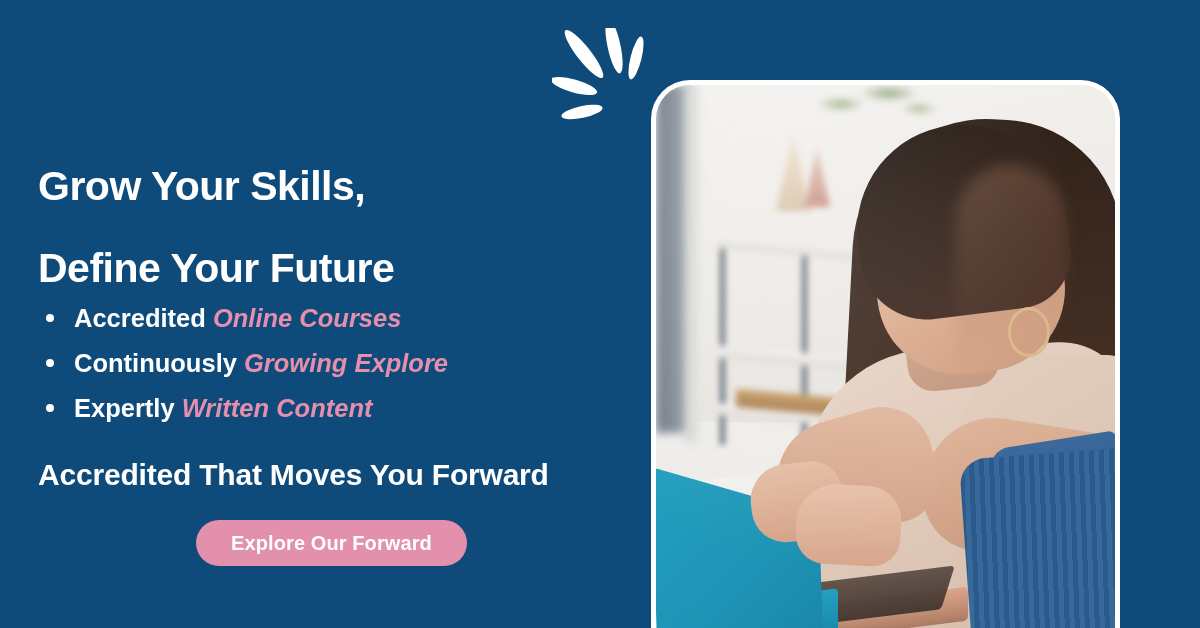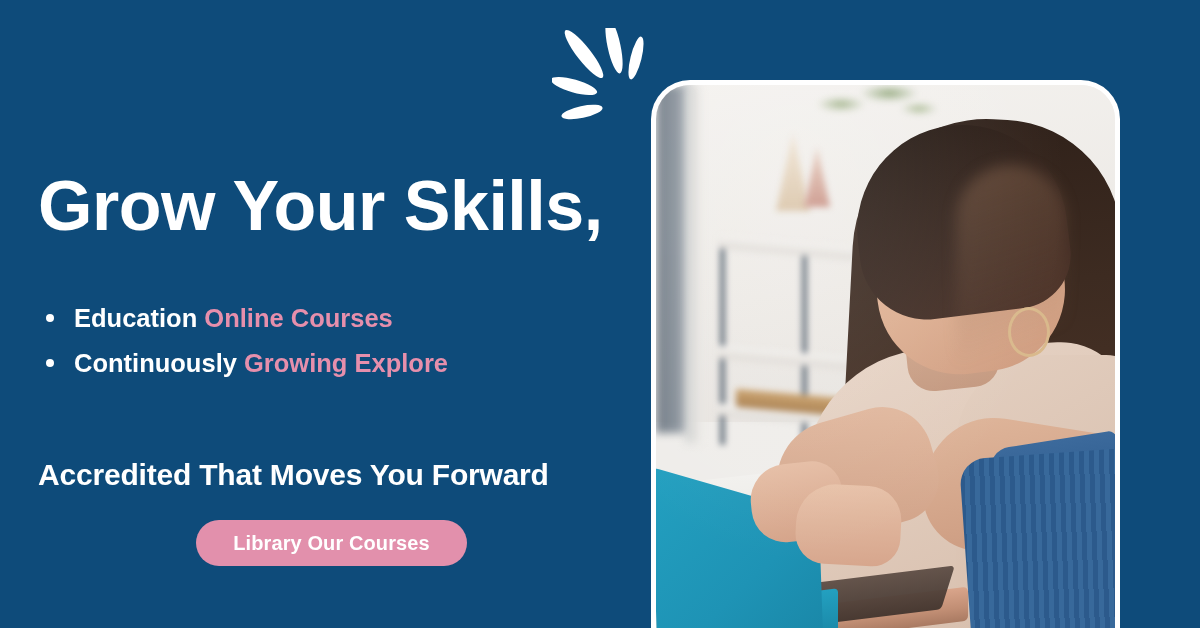--- a/index.html
+++ b/index.html
@@ -30,21 +30,21 @@
     width: 600px;
     height: 628px;
   }
 
   .headline {
     position: absolute;
     left: 0;
     top: 118px;
     width: 600px;
     color: #FFFFFF;
-    font-size: 70px;
+    font-size: 41px;
     line-height: 82px;
     font-weight: 700;
     letter-spacing: -0.5px;
   }
   .headline .line { display: block; white-space: nowrap; }
 
   .bullets {
     position: absolute;
     left: 8px;
     top: 303px;
@@ -66,21 +66,21 @@
   .bullet .dot {
     position: absolute;
     left: 0;
     top: 11px;
     width: 8px;
     height: 8px;
     border-radius: 50%;
     background: #FFFFFF;
   }
   .bullet .lead { color: #FFFFFF; }
-  .bullet .hl { color: #E68FAC; }
+  .bullet .hl { color: #E68FAC; font-style: italic; }
 
   .tagline {
     position: absolute;
     left: 0;
     top: 458px;
     font-size: 30px;
     font-weight: 700;
     color: #FFFFFF;
     letter-spacing: -0.2px;
     white-space: nowrap;
@@ -419,36 +419,41 @@
 </style>
 </head>
 <body>
 
 <div class="banner">
 
   <div class="content">
 
     <h1 class="headline">
       <span class="line">Grow Your Skills,</span>
+      <span class="line">Define Your Future</span>
     </h1>
 
     <ul class="bullets">
       <li class="bullet">
         <span class="dot"></span>
-        <span class="lead">Education </span><span class="hl">Online Courses</span>
+        <span class="lead">Accredited </span><span class="hl">Online Courses</span>
       </li>
       <li class="bullet">
         <span class="dot"></span>
         <span class="lead">Continuously </span><span class="hl">Growing Explore</span>
       </li>
+      <li class="bullet">
+        <span class="dot"></span>
+        <span class="lead">Expertly </span><span class="hl">Written Content</span>
+      </li>
     </ul>
 
     <div class="tagline">Accredited That Moves You Forward</div>
 
-    <button class="cta">Library Our Courses</button>
+    <button class="cta">Explore Our Forward</button>
   </div>
 
   <svg class="sparkle" viewBox="0 0 110 100">
     <g fill="#FFFFFF">
       <ellipse cx="32" cy="26" rx="7" ry="30" transform="rotate(-38 32 26)"></ellipse>
       <ellipse cx="62" cy="18" rx="6.5" ry="28" transform="rotate(-12 62 18)"></ellipse>
       <ellipse cx="84" cy="30" rx="5.5" ry="22" transform="rotate(14 84 30)"></ellipse>
       <ellipse cx="22" cy="58" rx="6.5" ry="24" transform="rotate(-74 22 58)"></ellipse>
       <ellipse cx="30" cy="84" rx="6" ry="21" transform="rotate(-102 30 84)"></ellipse>
     </g>

